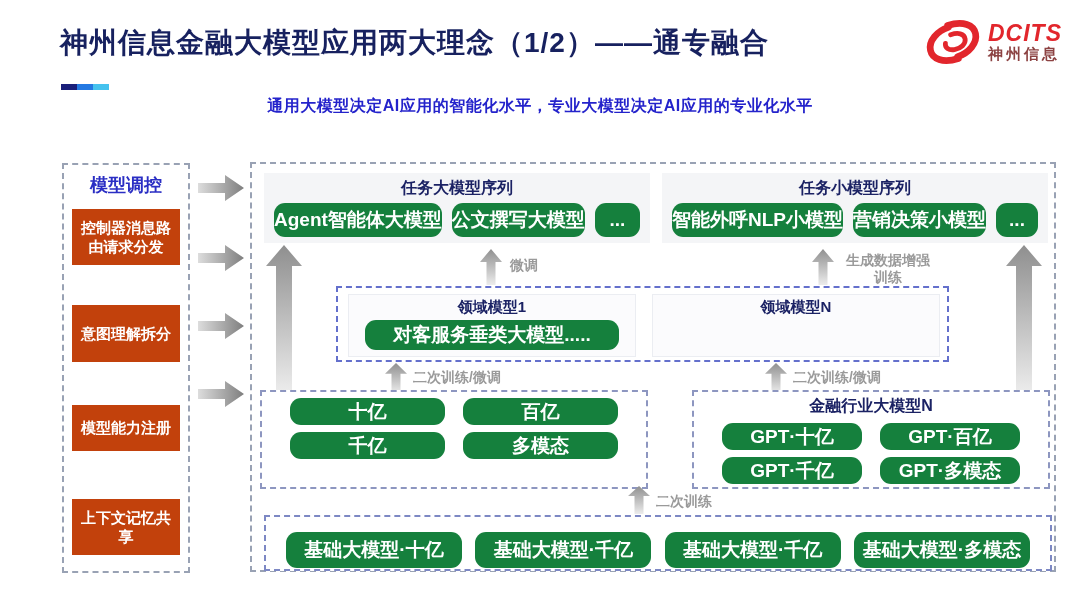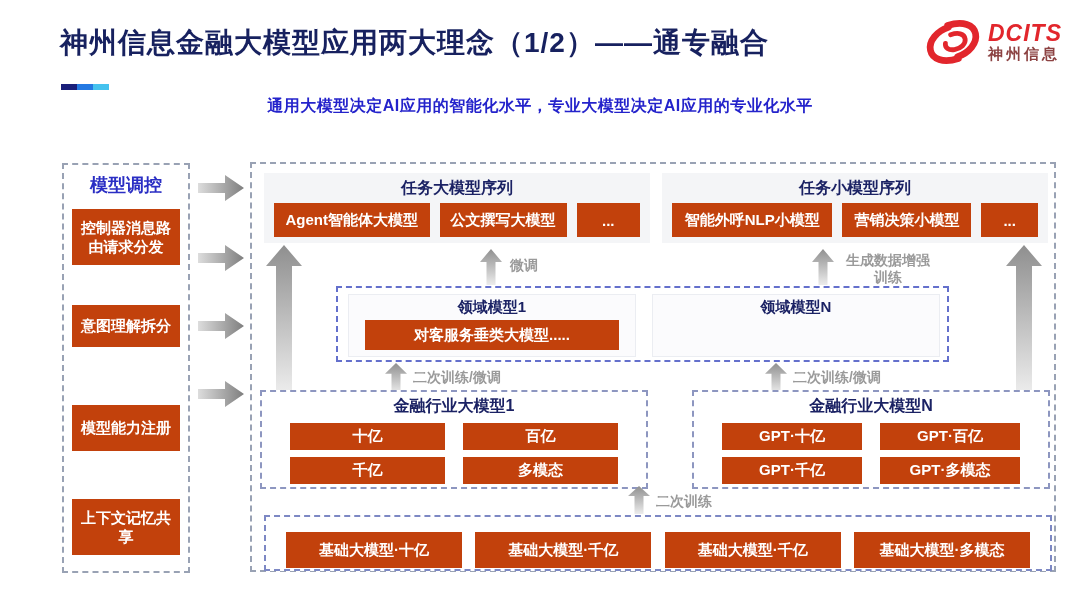--- a/index.html
+++ b/index.html
@@ -31,22 +31,22 @@
 
   
   .main { position:absolute; left:250px; top:162px; width:806px; height:410px;
           border:2px dashed #99a2b4; background:#fff; }
 
   .group { position:absolute; top:9px; height:70px; background:#f4f5f7; }
   .gA { left:12px; width:386px; } .gB { left:410px; width:386px; }
   .g-title { margin-top:5px; text-align:center; font-size:16px; font-weight:bold; color:#1b2264; }
   .g-row { position:absolute; left:10px; right:10px; bottom:6px; height:34px; display:flex; gap:10px; }
 
-  .node { background:#c2410c; color:#fff; font-weight:bold; font-size:15px;
-          display:flex; align-items:center; justify-content:center; white-space:nowrap; }
+  .node { background:#15803d; color:#fff; font-weight:bold; font-size:19px;
+          display:flex; align-items:center; justify-content:center; white-space:nowrap;border-radius:11px; }
 
   .tall-arrow { position:absolute; top:81px; width:36px; height:147px; }
   .ta-l { left:14px; } .ta-r { left:754px; }
   .up-s { position:absolute; width:22px; height:36px; }
   .flow-label { position:absolute; font-size:14px; font-weight:bold; color:#9a9a9a; line-height:1.2; }
 
   .domain-box { position:absolute; left:84px; top:122px; width:613px; height:76px;
                 border:2px dashed #6470cc; background:#fff; }
   .panel { position:absolute; top:6px; width:288px; height:63px; background:#fbfbfd; border:1px solid #ebedf2; }
   .p-l { left:10px; } .p-r { left:314px; }
@@ -102,21 +102,21 @@
       <span class="logo-brand">DCITS</span>
       <span class="logo-cn">神州信息</span>
     </div>
   </div>
 
   <div class="subtitle">通用大模型决定AI应用的智能化水平，专业大模型决定AI应用的专业化水平</div>
 
   <div class="sidebar">
     <div class="sb-title">模型调控</div>
     <div class="sb-btn" style="top:44px; height:56px;">控制器消息路由请求分发</div>
-    <div class="sb-btn" style="top:140px; height:42px;">意图理解拆分</div>
+    <div class="sb-btn" style="top:140px; height:57px;">意图理解拆分</div>
     <div class="sb-btn" style="top:240px; height:46px;">模型能力注册</div>
     <div class="sb-btn" style="top:334px; height:56px;">上下文记忆共享</div>
   </div>
 
   <svg class="sb-arrow" style="top:174px" viewBox="0 0 46 28" preserveAspectRatio="none">
       <path d="M0 9 H27 V1 L46 14 L27 27 V19 H0 Z" fill="url(#gR)"></path>
     </svg>
   <svg class="sb-arrow" style="top:244px" viewBox="0 0 46 28" preserveAspectRatio="none">
       <path d="M0 9 H27 V1 L46 14 L27 27 V19 H0 Z" fill="url(#gR)"></path>
     </svg>
@@ -175,21 +175,20 @@
     <svg class="up-s" style="left:133px; top:199px; height:30px;" viewBox="0 0 22 36" preserveAspectRatio="none">
         <path d="M11 0 L22 13 H15.5 V36 H6.5 V13 H0 Z" fill="url(#gU)"></path>
       </svg>
     <div class="flow-label" style="left:161px; top:205px;">二次训练/微调</div>
     <svg class="up-s" style="left:513px; top:199px; height:30px;" viewBox="0 0 22 36" preserveAspectRatio="none">
         <path d="M11 0 L22 13 H15.5 V36 H6.5 V13 H0 Z" fill="url(#gU)"></path>
       </svg>
     <div class="flow-label" style="left:541px; top:205px;">二次训练/微调</div>
 
     <div class="ind-box ind-l">
-      <div class="ind-title">金融行业大模型1</div>
       <div class="ind-grid">
         <div class="node">十亿</div>
         <div class="node">百亿</div>
         <div class="node">千亿</div>
         <div class="node">多模态</div>
       </div>
     </div>
     <div class="ind-box ind-r">
       <div class="ind-title">金融行业大模型N</div>
       <div class="ind-grid">

